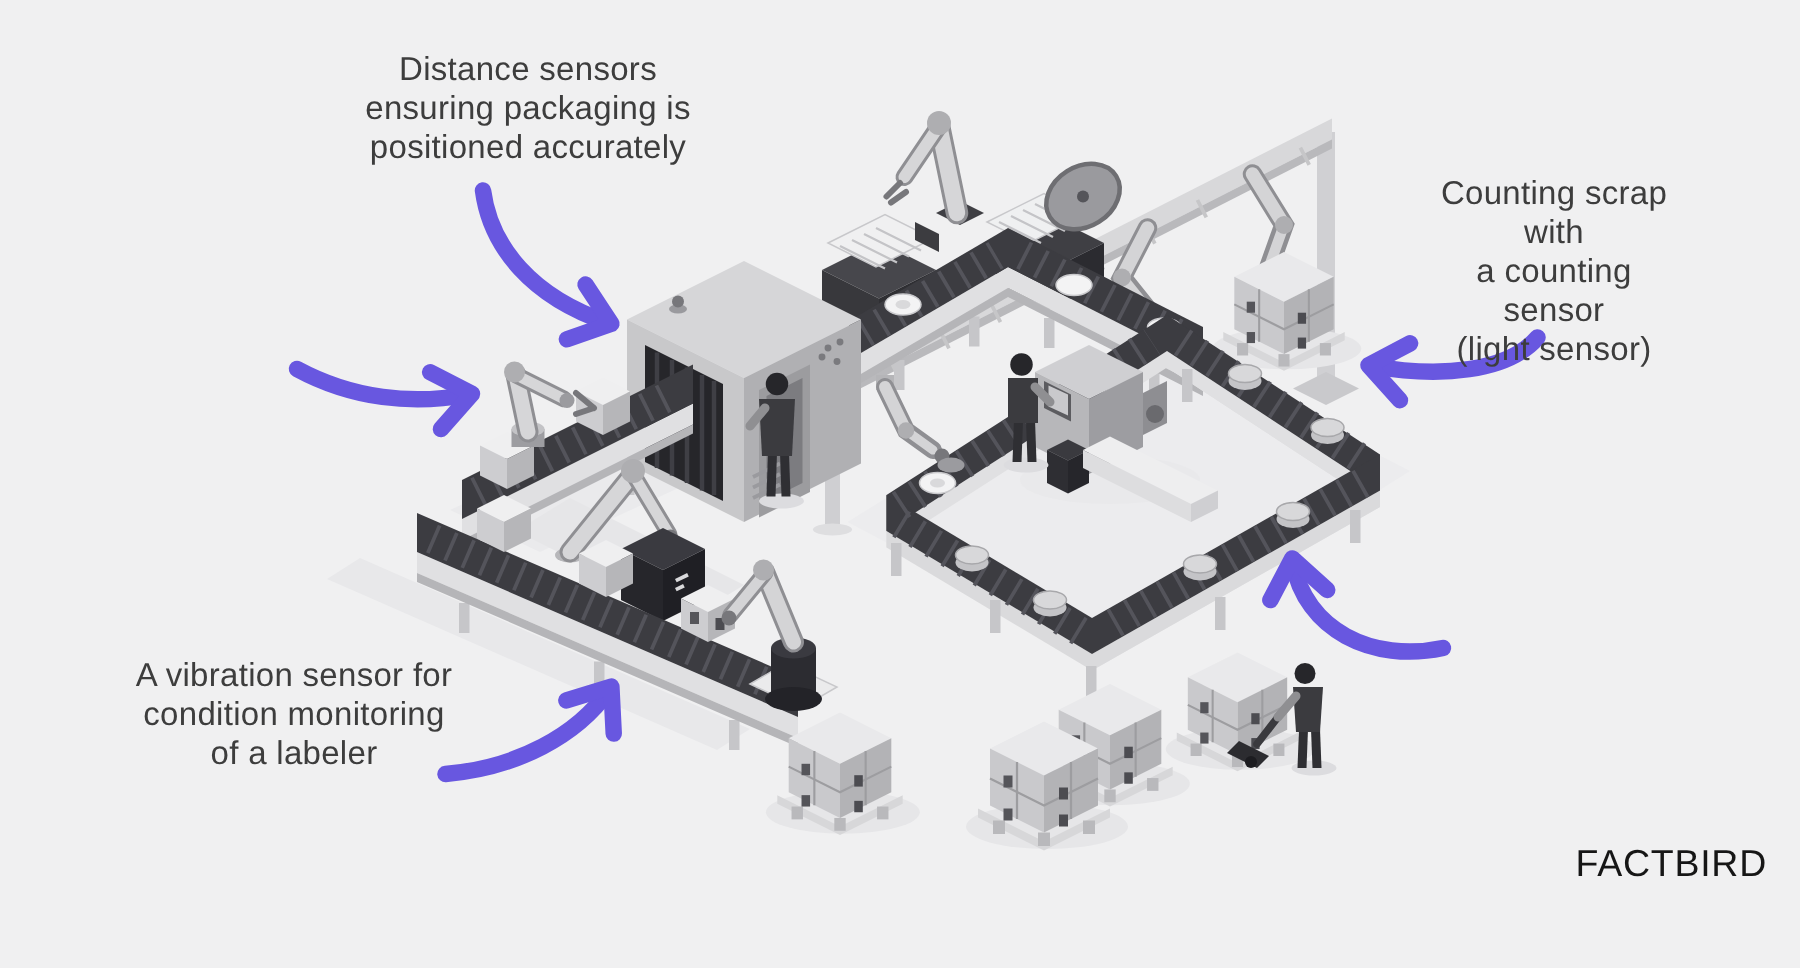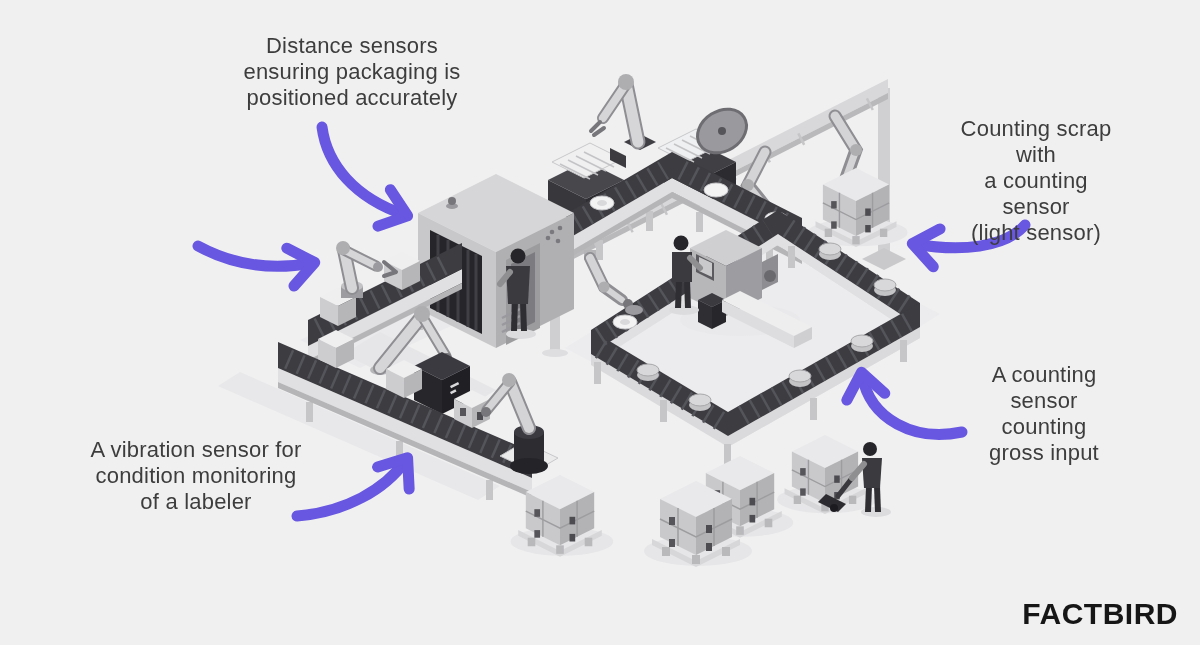--- a/index.html
+++ b/index.html
@@ -9,22 +9,22 @@
   body{width:1200px;height:645px;background:var(--background);
        font-family:"Liberation Sans", sans-serif; overflow:hidden;}
   .stage{position:relative;width:1200px;height:645px;background:var(--background);}
   .scene{position:absolute;left:0;top:0;}
   .annotation{
     position:absolute; transform:translateX(-50%);
     text-align:center; white-space:pre-line;
     font-size:22px; line-height:26px; color:var(--text); letter-spacing:.2px;
   }
   .logo{
-    position:absolute; right:22px; top:597px;
-    font-size:30px; font-weight:700; letter-spacing:.5px; color:var(--logo);
+    position:absolute; right:22px; top:562px;
+    font-size:25px; font-weight:400; letter-spacing:.5px; color:var(--logo);
   }
   .arrow{fill:none; stroke:var(--arrow); stroke-width:11; stroke-linecap:round;}
 </style>
 </head>
 <body>
 
 <div class="stage">
 
 <svg class="scene" width="1200" height="645" viewBox="0 0 1200 645">
   <defs>
@@ -358,19 +358,16 @@
 
 
 <div class="annotation" style="left:196px;top:437px">A vibration sensor for
 condition monitoring
 of a labeler</div>
 
 <div class="annotation" style="left:1036px;top:116px">Counting scrap with
 a counting sensor
 (light sensor)</div>
 
-<div class="annotation" style="left:1044px;top:362px">A counting
-sensor counting
-gross input</div>
 
 <div class="logo">FACTBIRD</div>
 
 </div>
 
 </body></html>

